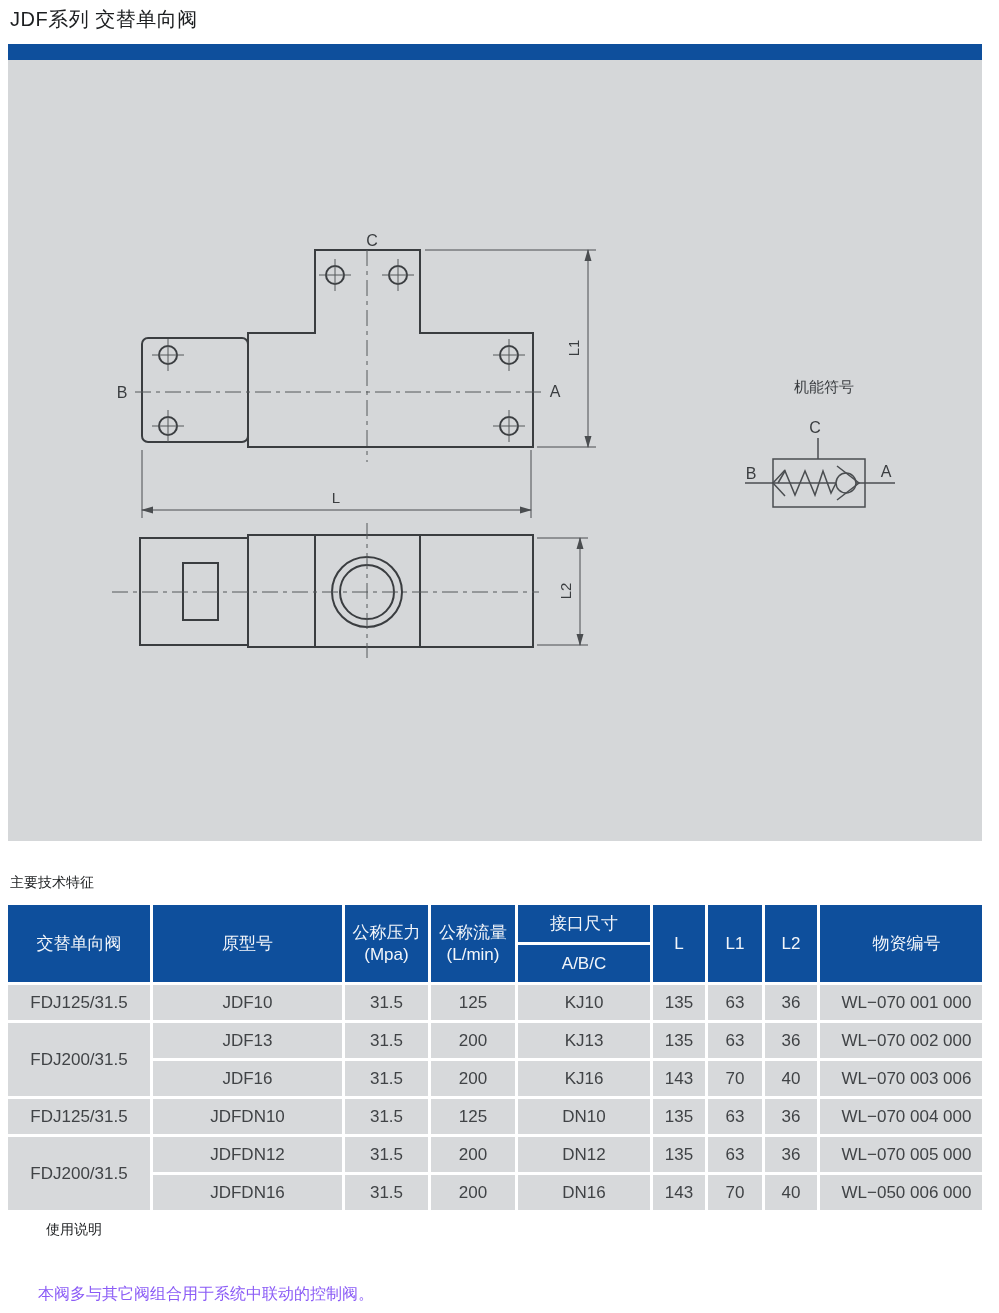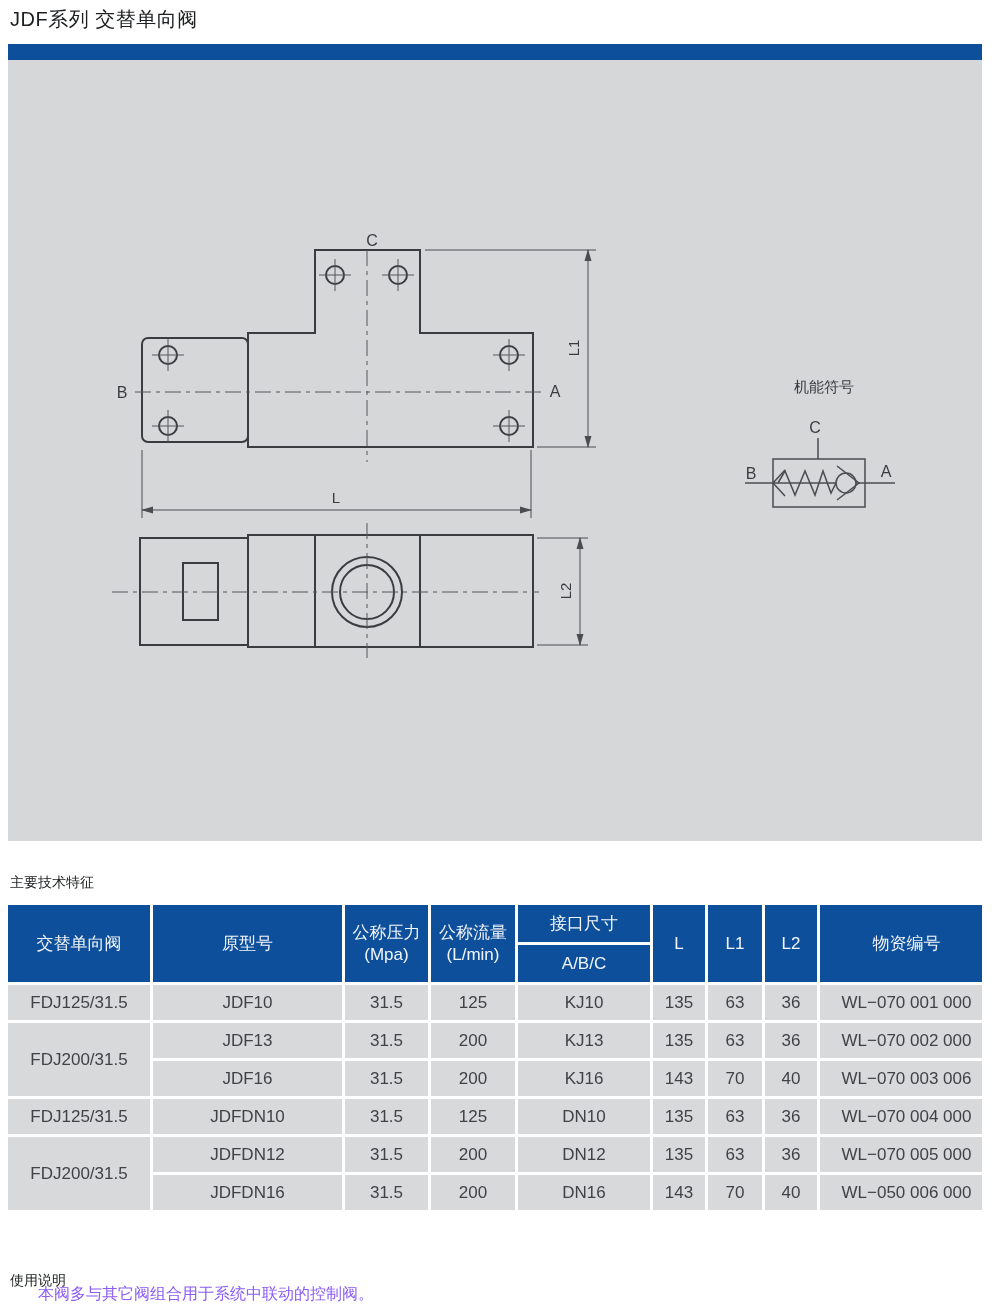--- a/index.html
+++ b/index.html
@@ -7,21 +7,21 @@
   #page{position:relative;width:982px;height:1313px;background:#ffffff;overflow:hidden;}
 
   .page-title{position:absolute;left:10px;top:6px;font-size:20px;font-weight:500;
     color:#1c1e20;letter-spacing:0.5px;white-space:nowrap;}
   .accent-bar{position:absolute;left:8px;top:44px;width:985px;height:16px;background:#0e4f9c;}
   .drawing-panel{position:absolute;left:8px;top:60px;width:985px;height:781px;background:#d5d7d9;}
   .drawing-panel svg{display:block;}
 
   .section-title{position:absolute;left:10px;font-size:14px;font-weight:500;color:#212325;white-space:nowrap;}
   .section-tech{top:874px;}
-  .section-usage{top:1272px;}
+  .section-usage{top:1221px;margin-left:36px;}
   .usage-text{position:absolute;left:38px;top:1284px;font-size:16px;color:#8b5cf6;white-space:nowrap;}
 
   .tbl-wrap{position:absolute;left:5px;top:902px;width:988px;}
   table.tech{border-collapse:collapse;table-layout:fixed;width:988px;}
   table.tech th, table.tech td{border:3px solid #ffffff;text-align:center;vertical-align:middle;
     padding:0;overflow:hidden;}
   table.tech thead th{background:#0e4f9c;color:#f3f6fa;font-size:17px;font-weight:400;}
   table.tech thead tr{height:40px;}
   table.tech tbody tr{height:38px;}
   table.tech tbody td{background:#d7d9db;color:#404346;font-size:17px;}

